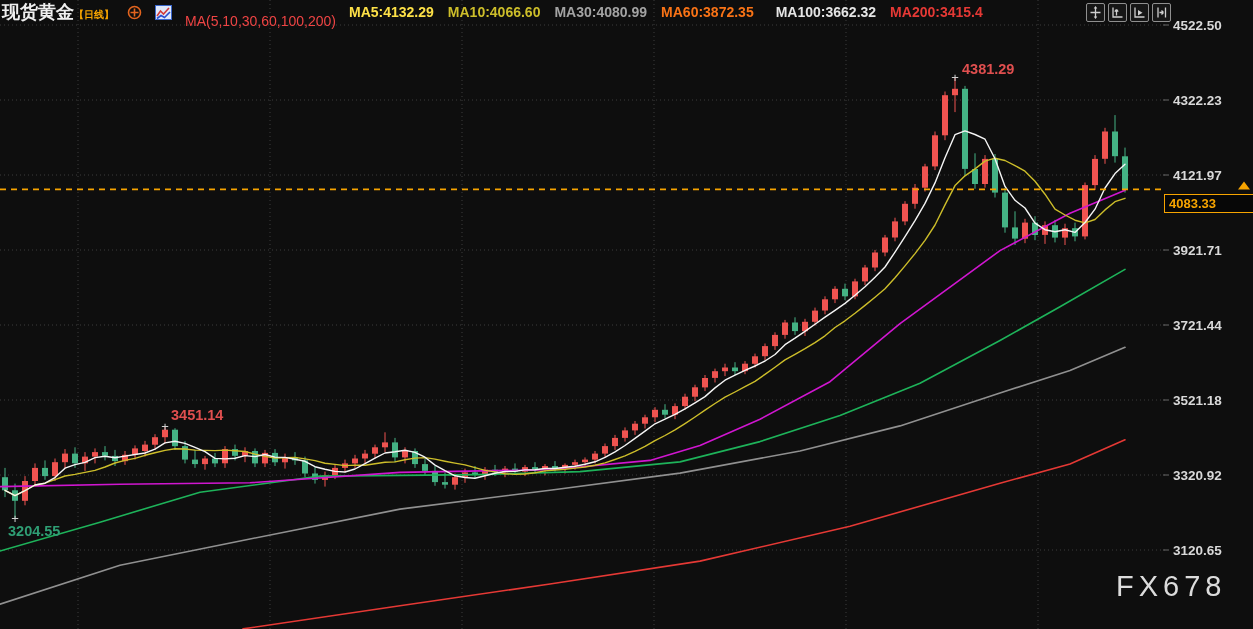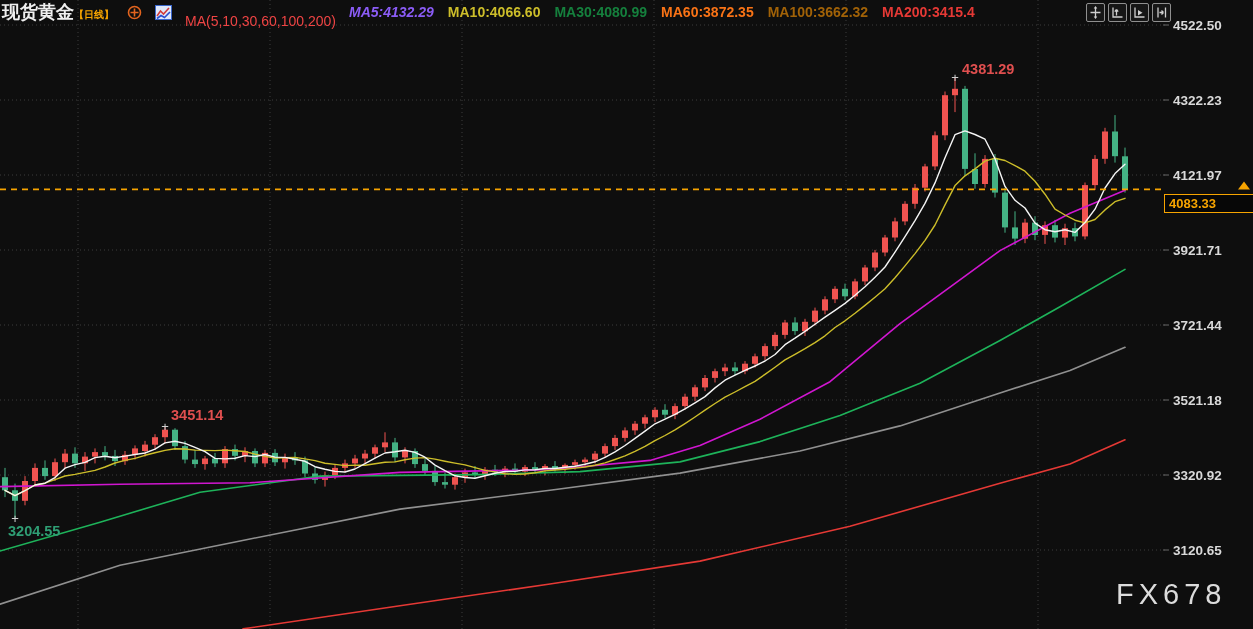--- a/index.html
+++ b/index.html
@@ -17,21 +17,21 @@
   
   #toolbar{position:absolute;left:1086px;top:3px;display:flex;gap:3px;z-index:6;}
   #toolbar .tb{width:17px;height:17px;border:1px solid #8f8f8f;border-radius:2px;
                background:#161616;display:flex;align-items:center;justify-content:center;}
   
   #price-box{position:absolute;left:1164px;top:194px;width:87px;height:17px;
              border:1px solid #f7a400;background:#070707;color:#f7a400;font-size:13px;
              font-weight:bold;line-height:17px;padding-left:4px;z-index:6;cursor:pointer;}
   
   #watermark{position:absolute;left:1116px;top:570px;font-size:29px;color:#dcdcdc;
-             letter-spacing:5px;z-index:4;margin-top:8px;}
+             letter-spacing:5px;z-index:4;}
 </style>
 </head>
 <body>
 
 <div id="stage">
 
   <svg id="chart-svg" width="1253" height="629">
       <line x1="0" y1="25" x2="1165" y2="25" stroke="#3c3c3c" stroke-width="1" stroke-dasharray="1 3"></line>
       <line x1="0" y1="100" x2="1165" y2="100" stroke="#3c3c3c" stroke-width="1" stroke-dasharray="1 3"></line>
       <line x1="0" y1="175" x2="1165" y2="175" stroke="#3c3c3c" stroke-width="1" stroke-dasharray="1 3"></line>
@@ -315,25 +315,25 @@
     <span class="icon-btn">
       <svg width="17" height="15" viewBox="0 0 17 15">
         <rect x="0.5" y="0.5" width="16" height="14" fill="#dfe8fb" stroke="#3a66cc"></rect>
         <polyline points="2,11 5.5,6 8.5,9 14,3" fill="none" stroke="#d23b3b" stroke-width="1.6"></polyline>
         <polyline points="2,13.5 6,10.5 9.5,12.5 15,7" fill="none" stroke="#2b4fd0" stroke-width="1.6"></polyline>
       </svg>
     </span>
     <span class="grp">MA(5,10,30,60,100,200)</span>
 
     <span id="ma-items" style="display:flex;gap:14px;">
-        <span class="legend-ma" style="color: #8b5cf6; font-style: italic;">MA5:4132.29</span>
+        <span class="legend-ma" style="color: #fde047;">MA5:4132.29</span>
         <span class="legend-ma" style="color: rgb(205, 190, 42);">MA10:4066.60</span>
-        <span class="legend-ma" style="color: #15803d;">MA30:4080.99</span>
+        <span class="legend-ma" style="color: #a3a3a3;">MA30:4080.99</span>
         <span class="legend-ma" style="color: #f97316;">MA60:3872.35</span>
-        <span class="legend-ma" style="color: #a16207;">MA100:3662.32</span>
+        <span class="legend-ma" style="color: #e5e5e5; margin-left: 8px;">MA100:3662.32</span>
         <span class="legend-ma" style="color: rgb(229, 57, 53);">MA200:3415.4</span>
       </span>
   </div>
 
   <div id="toolbar">
     <span class="tb">
       <svg width="13" height="13" viewBox="0 0 13 13" stroke="#d0d0d0" stroke-width="1.3" fill="#d0d0d0">
         <path d="M6.5 1.5 V11.5 M1.5 6.5 H11.5" fill="none"></path>
         <path d="M6.5 0 l1.8 2.4 h-3.6 Z M6.5 13 l1.8 -2.4 h-3.6 Z" stroke="none"></path>
       </svg>

